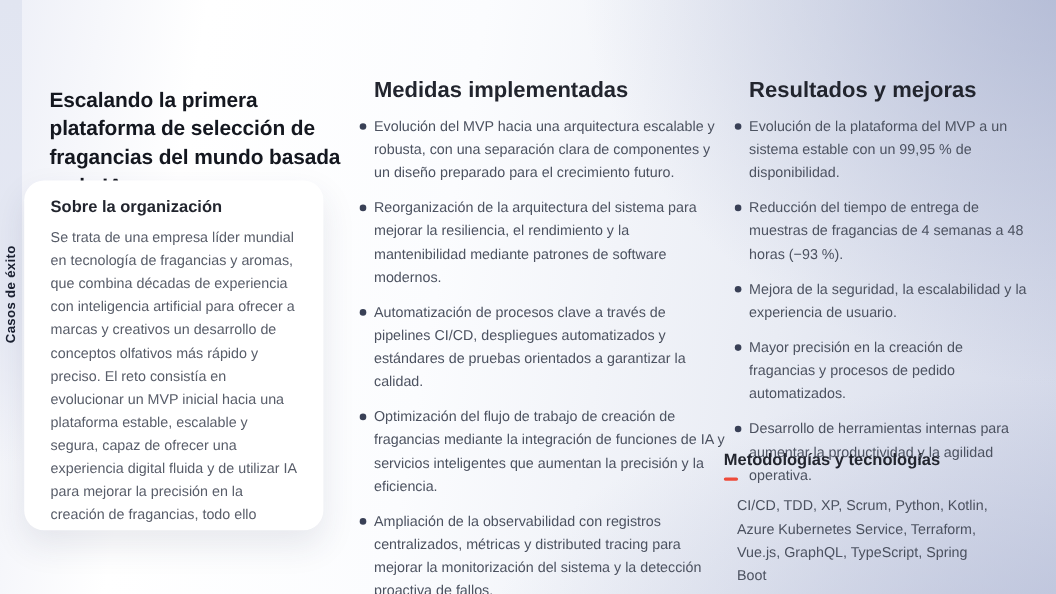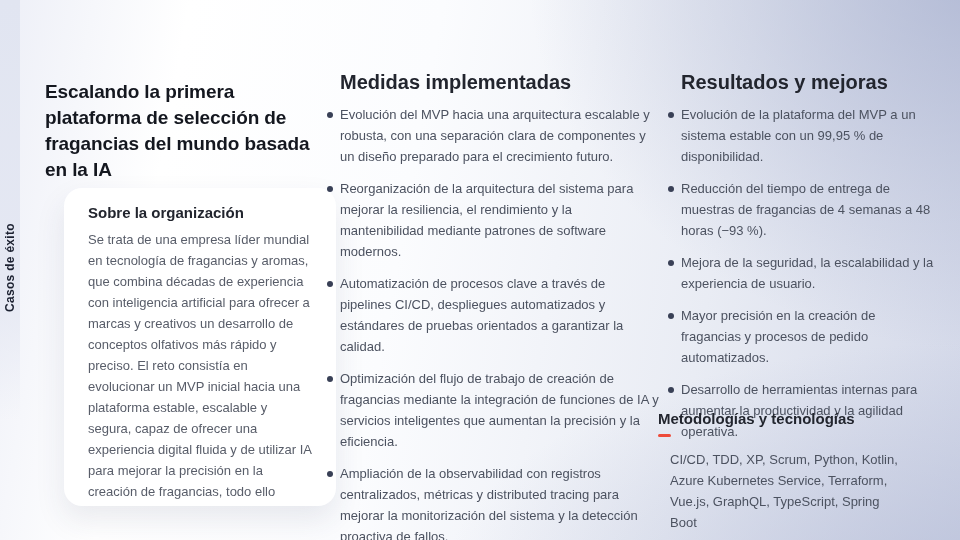--- a/index.html
+++ b/index.html
@@ -27,26 +27,25 @@
     writing-mode: vertical-rl; transform: rotate(180deg);
     font-size: 12px; font-weight: bold; color: #1b2030; letter-spacing: 0.3px;
     white-space: nowrap;
   }
   .title {
     position: absolute; left: 45px; top: 66px; width: 276px;
     font-size: 19px; line-height: 26px; font-weight: bold; color: #14171f;
     letter-spacing: -0.1px;
   }
   .about-card {
-    position: absolute; left: 22px; top: 188px; width: 272px; height: 318px;
+    position: absolute; left: 22px; top: 164px; width: 272px; height: 318px;
     background: #ffffff; border-radius: 18px;
     box-shadow: 0 14px 30px rgba(40,50,90,0.10);
     padding: 16px 24px 0 24px; box-sizing: border-box;
     overflow: hidden;
-    margin-left: 42px;
   }
   .about-card h3 {
     margin: 0 0 8px 0; font-size: 15px; font-weight: bold; color: #22252e;
   }
   .about-card p {
     margin: 0; font-size: 13px; line-height: 21px; color: #585d69;
   }
   .col-heading {
     margin: 0 0 10px 0; padding-left: 13px;
     font-size: 20px; font-weight: bold; color: #22252e;

